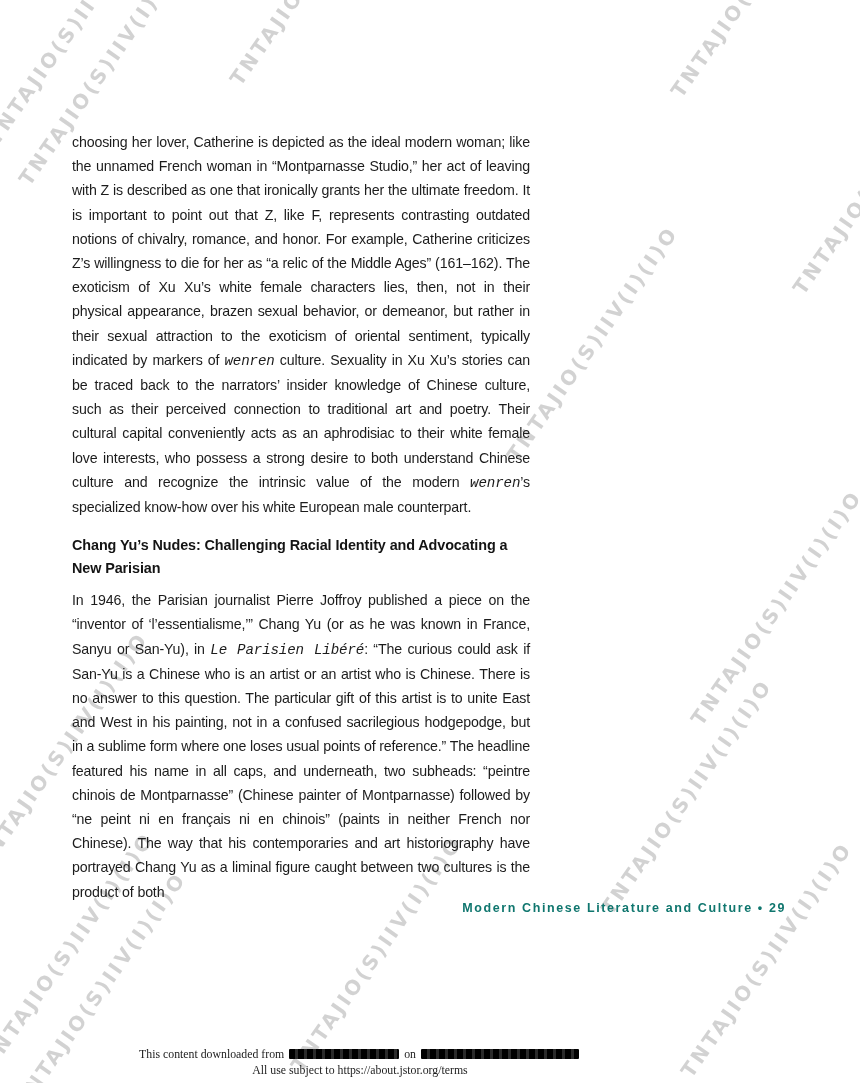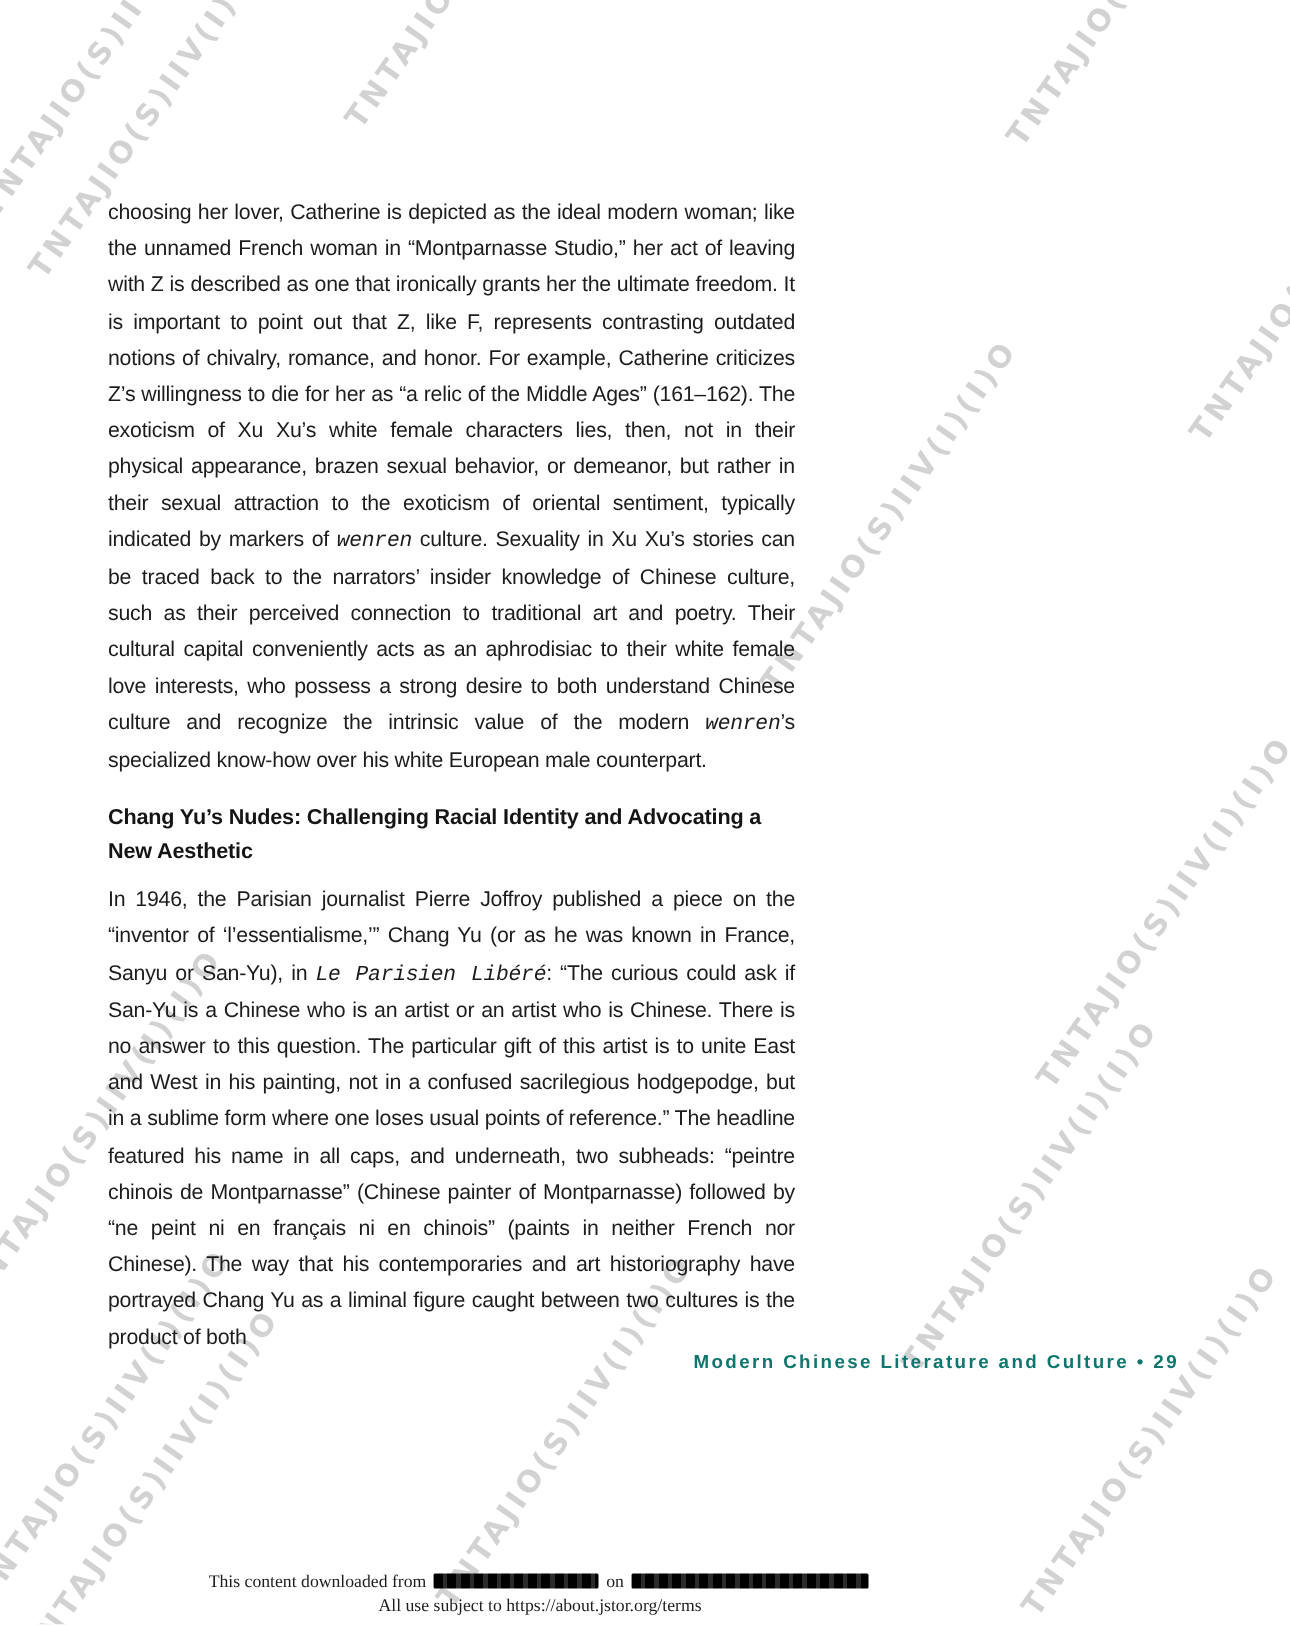--- a/index.html
+++ b/index.html
@@ -112,21 +112,21 @@
   <span class="wm wm8">TNTAJIO(S)IIV(I)(I)O</span>
   <span class="wm wm9">TNTAJIO(S)IIV(I)(I)O</span>
   <span class="wm wm10">TNTAJIO(S)IIV(I)(I)O</span>
   <span class="wm wm11">TNTAJIO(S)IIV(I)(I)O</span>
   <span class="wm wm12">TNTAJIO(S)IIV(I)(I)O</span>
   <span class="wm wm13">TNTAJIO(S)IIV(I)(I)O</span>
 
   <div class="column">
     <p class="body-par"><span>choosing her lover, Catherine is depicted as the ideal modern woman; like the unnamed French woman in “Montparnasse Studio,” her act of leaving with Z is described as one that ironically grants her the ultimate freedom. It is important to point out that Z, like F, represents contrasting outdated notions of chivalry, romance, and honor. For example, Catherine criticizes Z’s willingness to die for her as “a relic of the Middle Ages” (161–162). The exoticism of Xu Xu’s white female characters lies, then, not in their physical appearance, brazen sexual behavior, or demeanor, but rather in their sexual attraction to the exoticism of oriental sentiment, typically indicated by markers of </span><span class="it">wenren</span><span> culture. Sexuality in Xu Xu’s stories can be traced back to the narrators’ insider knowledge of Chinese culture, such as their perceived connection to traditional art and poetry. Their cultural capital conveniently acts as an aphrodisiac to their white female love interests, who possess a strong desire to both understand Chinese culture and recognize the intrinsic value of the modern </span><span class="it">wenren</span><span>’s specialized know-how over his white European male counterpart.</span></p>
 
-    <h2 class="section-heading">Chang Yu’s Nudes: Challenging Racial Identity and Advocating a New Aesthetic</h2>
+    <h2 class="section-heading">Chang Yu’s Nudes: Challenging Racial Identity and Advocating a New Parisian</h2>
 
     <p class="body-par"><span>In 1946, the Parisian journalist Pierre Joffroy published a piece on the “inventor of ‘l’essentialisme,’” Chang Yu (or as he was known in France, Sanyu or San-Yu), in </span><span class="it">Le Parisien Libéré</span><span>: “The curious could ask if San-Yu is a Chinese who is an artist or an artist who is Chinese. There is no answer to this question. The particular gift of this artist is to unite East and West in his painting, not in a confused sacrilegious hodgepodge, but in a sublime form where one loses usual points of reference.” The headline featured his name in all caps, and underneath, two subheads: “peintre chinois de Montparnasse” (Chinese painter of Montparnasse) followed by “ne peint ni en français ni en chinois” (paints in neither French nor Chinese). The way that his contemporaries and art historiography have portrayed Chang Yu as a liminal figure caught between two cultures is the product of both</span></p>
   </div>
 
   <div class="running-footer">Modern Chinese Literature and Culture • 29</div>
 
   <div class="bottom-notice">
     <div>
       <span>This content downloaded from</span>
       <span class="redact redact-ip"></span>

